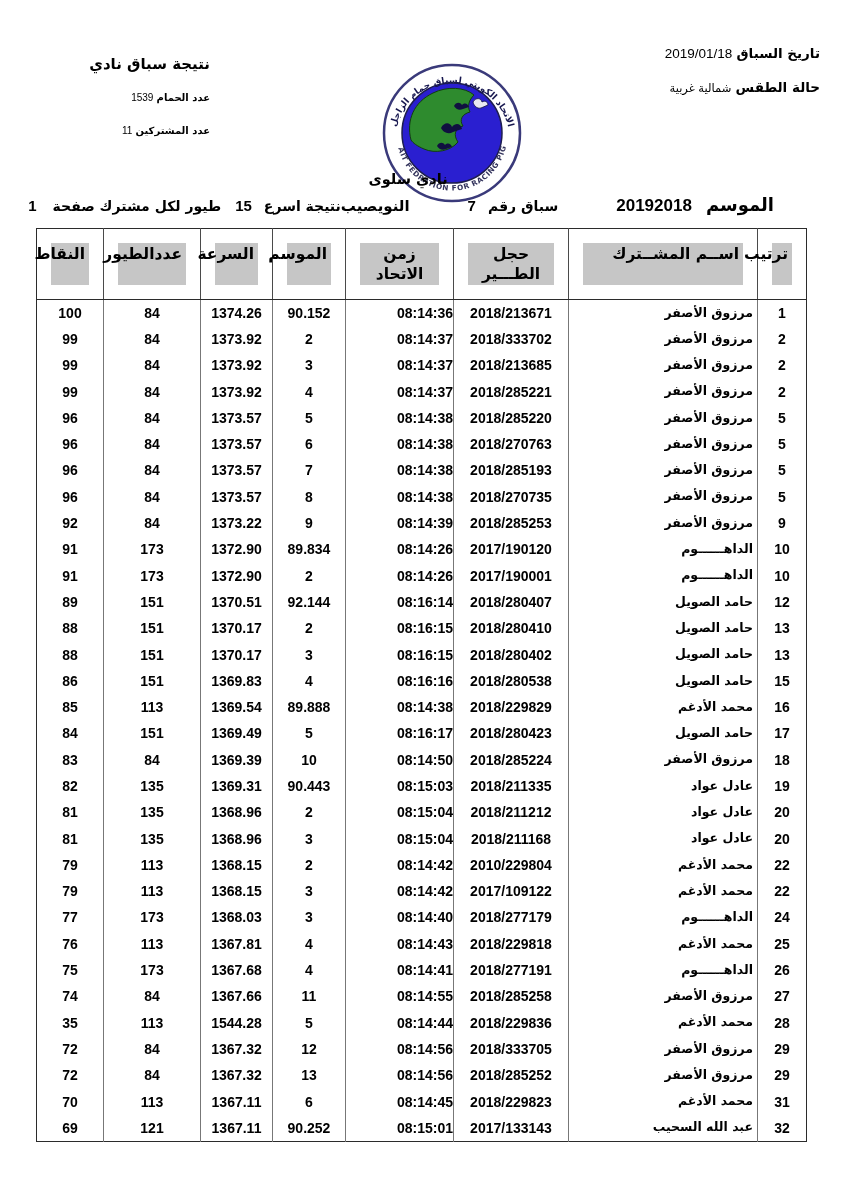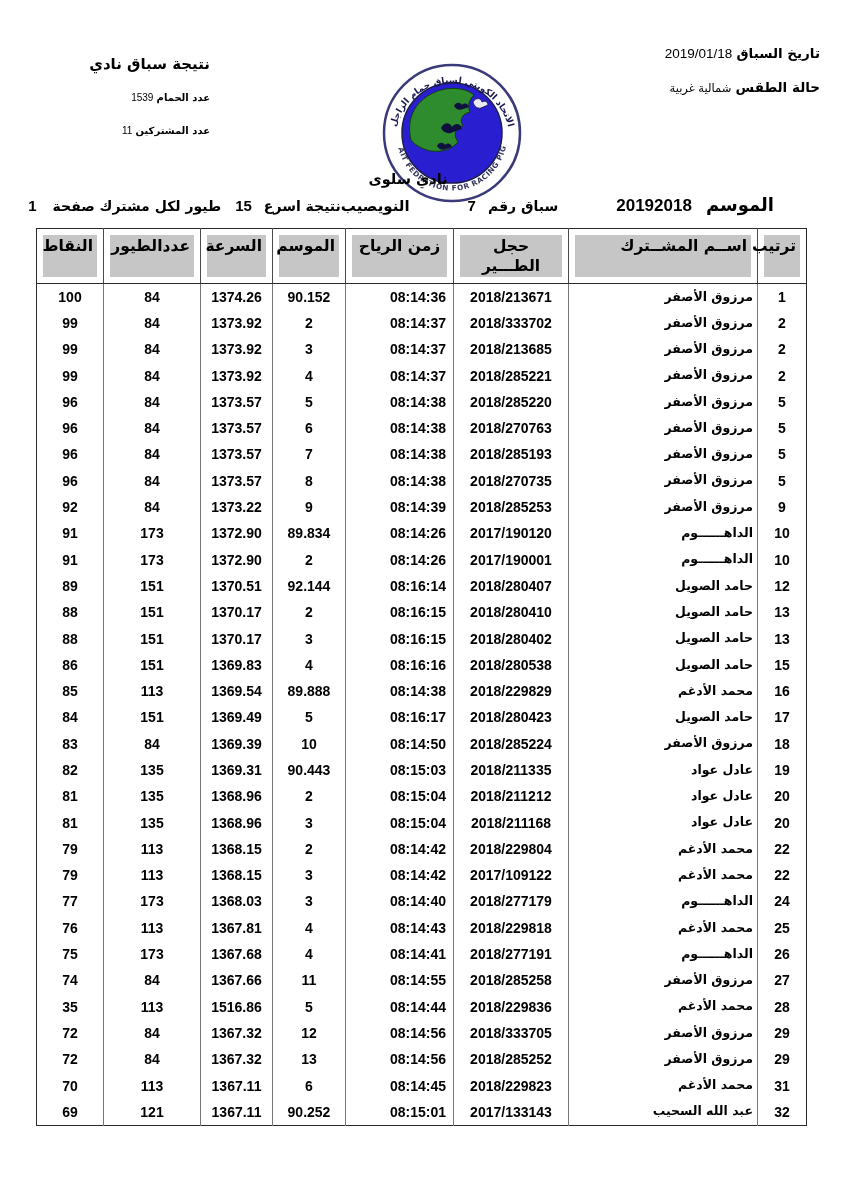--- a/index.html
+++ b/index.html
@@ -44,35 +44,35 @@
 
   
   table.results { position:absolute; top:228px; left:36px; width:770px;
                   border-collapse:collapse; table-layout:fixed; direction:rtl;
                   border:1.5px solid #2b2b2b; }
   col.c-rank{width:49px;} col.c-name{width:189px;} col.c-ring{width:115px;}
   col.c-arrival{width:108px;} col.c-distance{width:73px;} col.c-speed{width:72px;}
   col.c-birds{width:97px;} col.c-points{width:67px;}
 
   thead th { border-left:1px solid #4a4a4a; border-bottom:1px solid #2b2b2b;
-             background:#fff; padding:6px; height:47px; vertical-align:top; }
+             background:#fff; padding:14px; height:47px; vertical-align:top; }
   thead th:last-child { border-left:none; }
   thead .hdr { background:#c6c6c6; height:42px; padding:1px 4px 0;
                font-weight:bold; font-size:15.5px; text-align:center; line-height:20px; }
   thead th.h-name .hdr { text-align:right; }
 
   tbody tr { height:26.3px; }
   tbody td { border-left:1px solid #777; padding:0; text-align:center; vertical-align:middle;
              font-weight:bold; font-size:14px; line-height:1; overflow:hidden; white-space:nowrap; }
   tbody td:last-child { border-left:none; }
   tbody td.col-name { text-align:right; padding-right:4px; font-size:12.5px; direction:rtl; }
   tbody td.col-ring, tbody td.col-arrival, tbody td.col-distance, tbody td.col-speed,
   tbody td.col-birds, tbody td.col-points, tbody td.col-rank
      { direction:ltr; font-family:"Liberation Sans","DejaVu Sans",sans-serif; }
-  tbody td.col-arrival { text-align:right; padding-right:7px; }
+  tbody td.col-arrival { text-align:right; }
 
   
   .logo-ar { font-size:9px; font-weight:bold; fill:#16164e; }
   .logo-en { font-size:7.3px; font-weight:bold; fill:#33335c; letter-spacing:0.6px; }
 </style>
 </head>
 <body>
 
 <div class="top-header">
 
@@ -163,21 +163,21 @@
       <th>
           <div class="hdr">ترتيب</div>
         </th>
       <th class="h-name">
           <div class="hdr">اســم المشــترك</div>
         </th>
       <th>
           <div class="hdr">حجل الطـــير</div>
         </th>
       <th>
-          <div class="hdr">زمن الرياح</div>
+          <div class="hdr">زمن الاتحاد</div>
         </th>
       <th>
           <div class="hdr">الموسم</div>
         </th>
       <th>
           <div class="hdr">السرعة</div>
         </th>
       <th>
           <div class="hdr">عددالطيور</div>
         </th>
@@ -393,21 +393,21 @@
         <td class="col-ring">2018/211168</td>
         <td class="col-arrival">08:15:04</td>
         <td class="col-distance">3</td>
         <td class="col-speed">1368.96</td>
         <td class="col-birds">135</td>
         <td class="col-points">81</td>
       </tr>
       <tr>
         <td class="col-rank">22</td>
         <td class="col-name">محمد الأدغم</td>
-        <td class="col-ring">2018/229804</td>
+        <td class="col-ring">2010/229804</td>
         <td class="col-arrival">08:14:42</td>
         <td class="col-distance">2</td>
         <td class="col-speed">1368.15</td>
         <td class="col-birds">113</td>
         <td class="col-points">79</td>
       </tr>
       <tr>
         <td class="col-rank">22</td>
         <td class="col-name">محمد الأدغم</td>
         <td class="col-ring">2017/109122</td>
@@ -456,21 +456,21 @@
         <td class="col-speed">1367.66</td>
         <td class="col-birds">84</td>
         <td class="col-points">74</td>
       </tr>
       <tr>
         <td class="col-rank">28</td>
         <td class="col-name">محمد الأدغم</td>
         <td class="col-ring">2018/229836</td>
         <td class="col-arrival">08:14:44</td>
         <td class="col-distance">5</td>
-        <td class="col-speed">1516.86</td>
+        <td class="col-speed">1544.28</td>
         <td class="col-birds">113</td>
         <td class="col-points">35</td>
       </tr>
       <tr>
         <td class="col-rank">29</td>
         <td class="col-name">مرزوق الأصفر</td>
         <td class="col-ring">2018/333705</td>
         <td class="col-arrival">08:14:56</td>
         <td class="col-distance">12</td>
         <td class="col-speed">1367.32</td>

